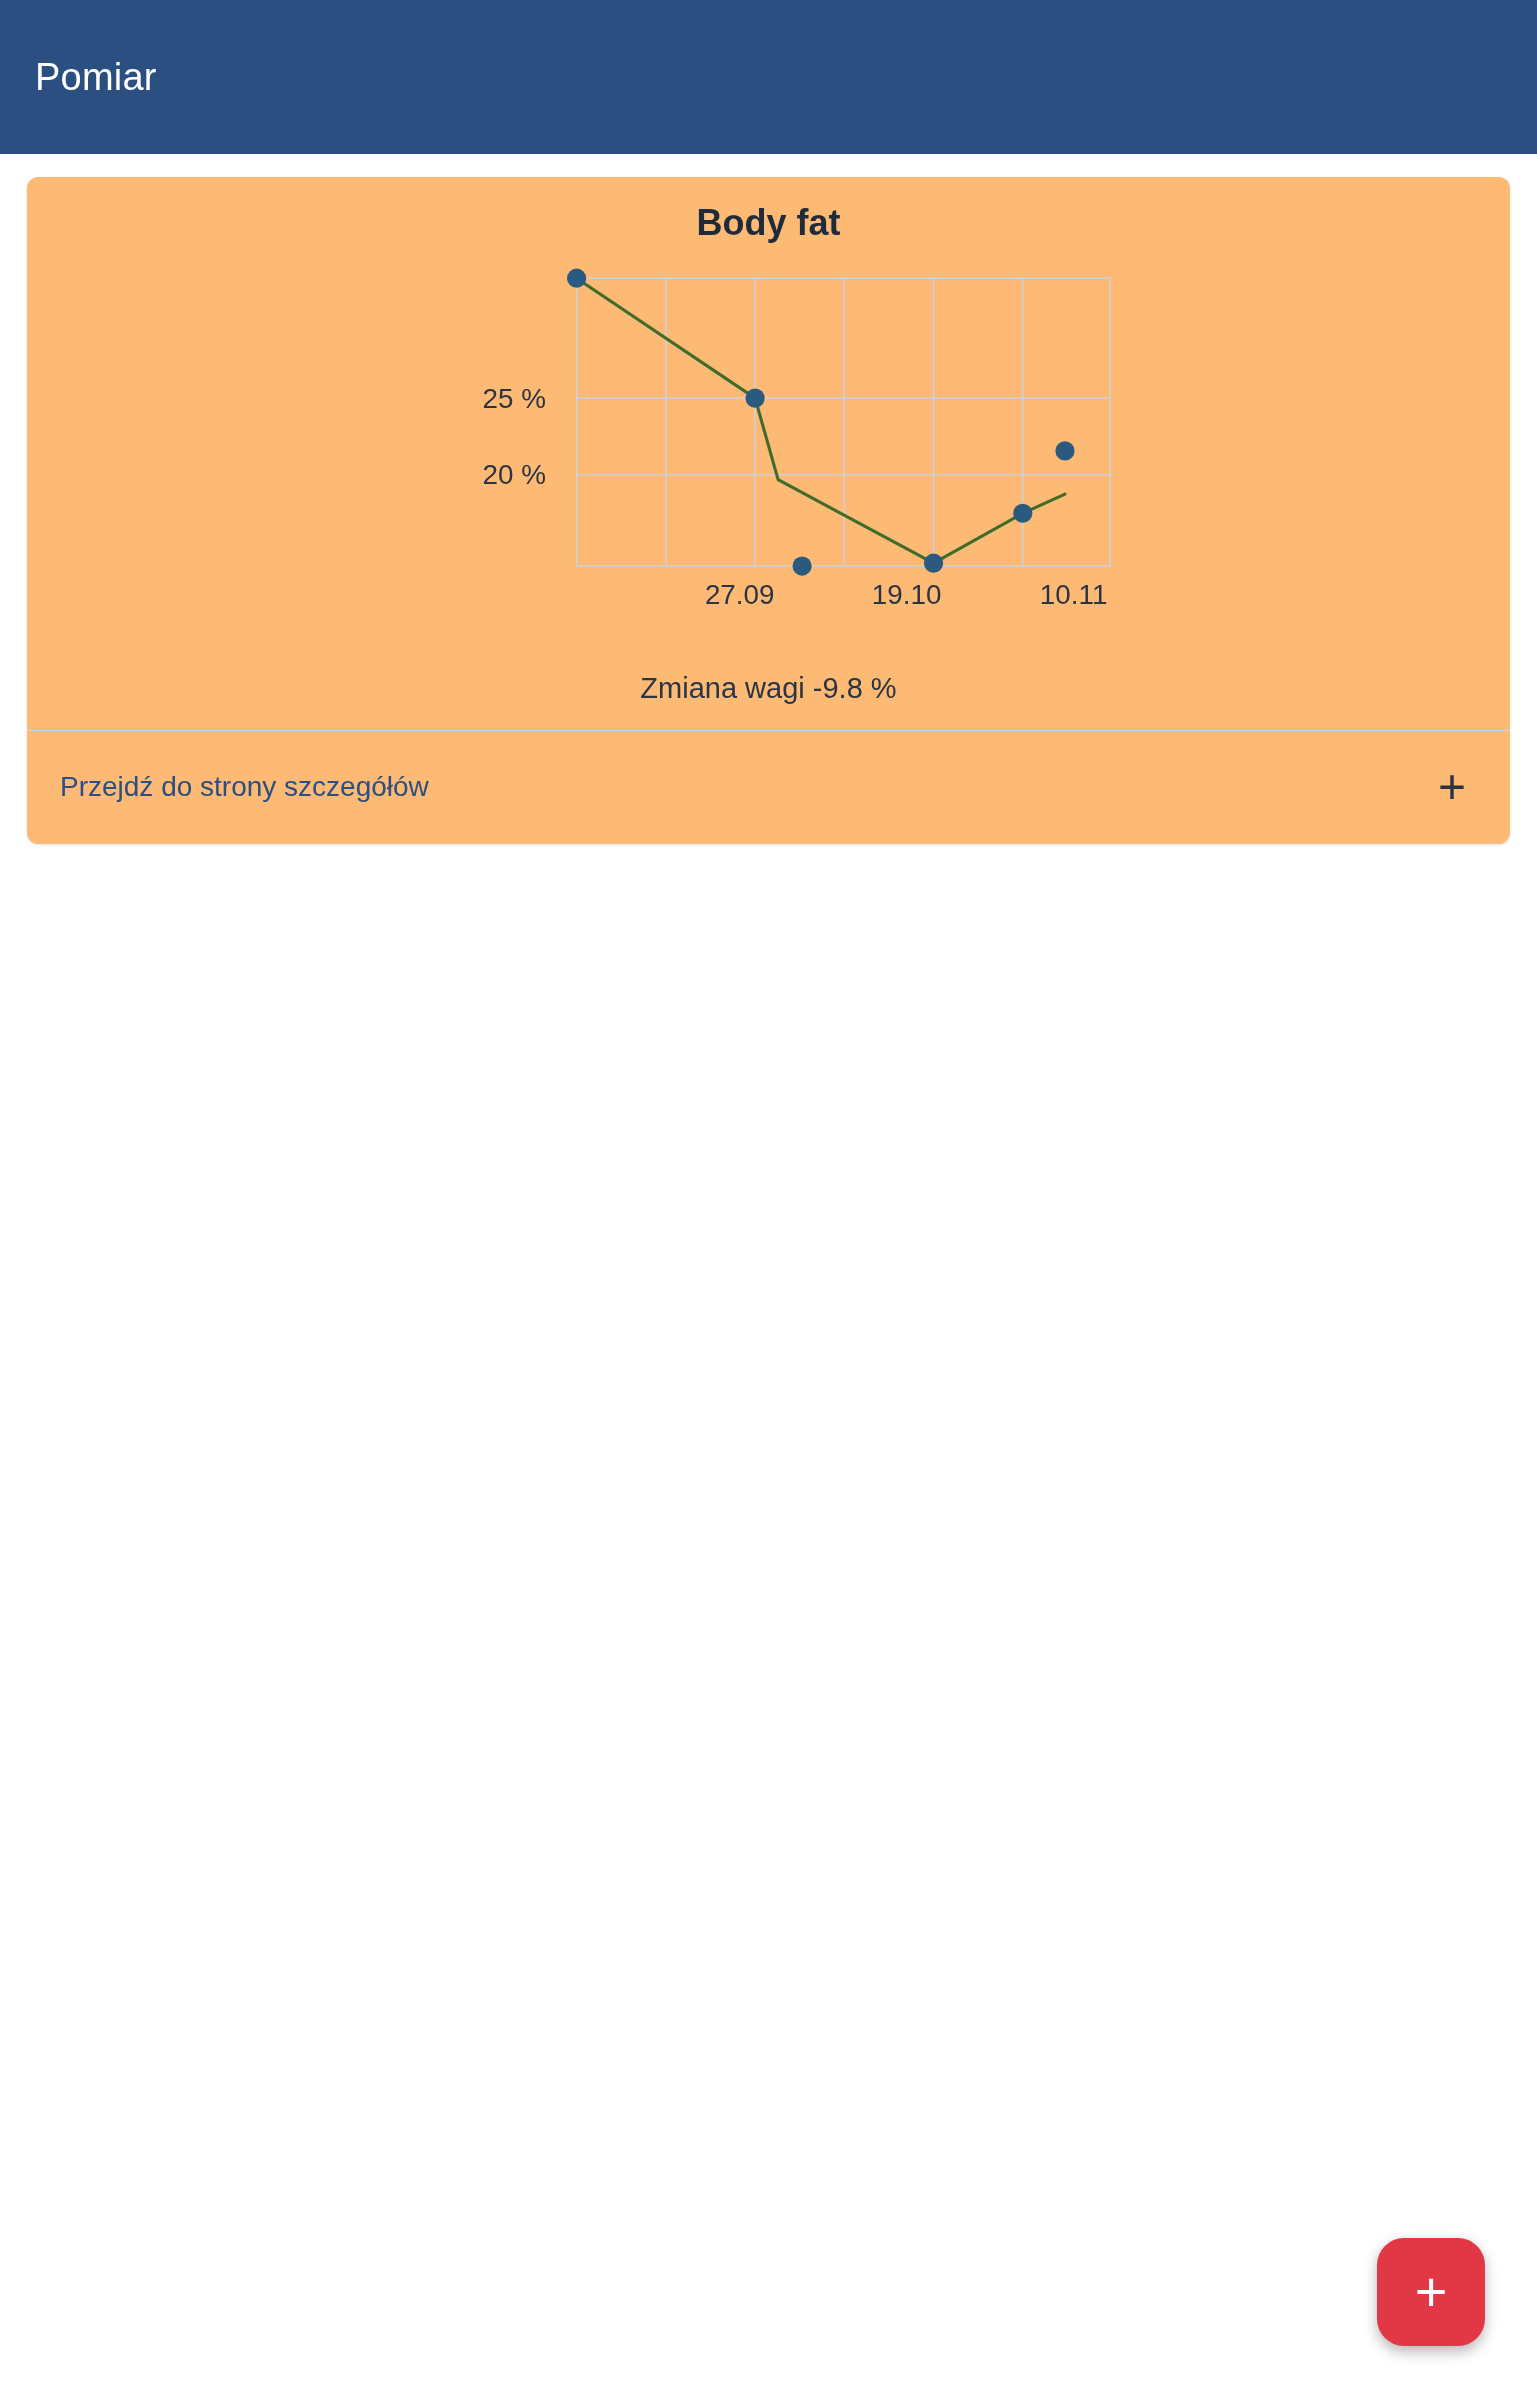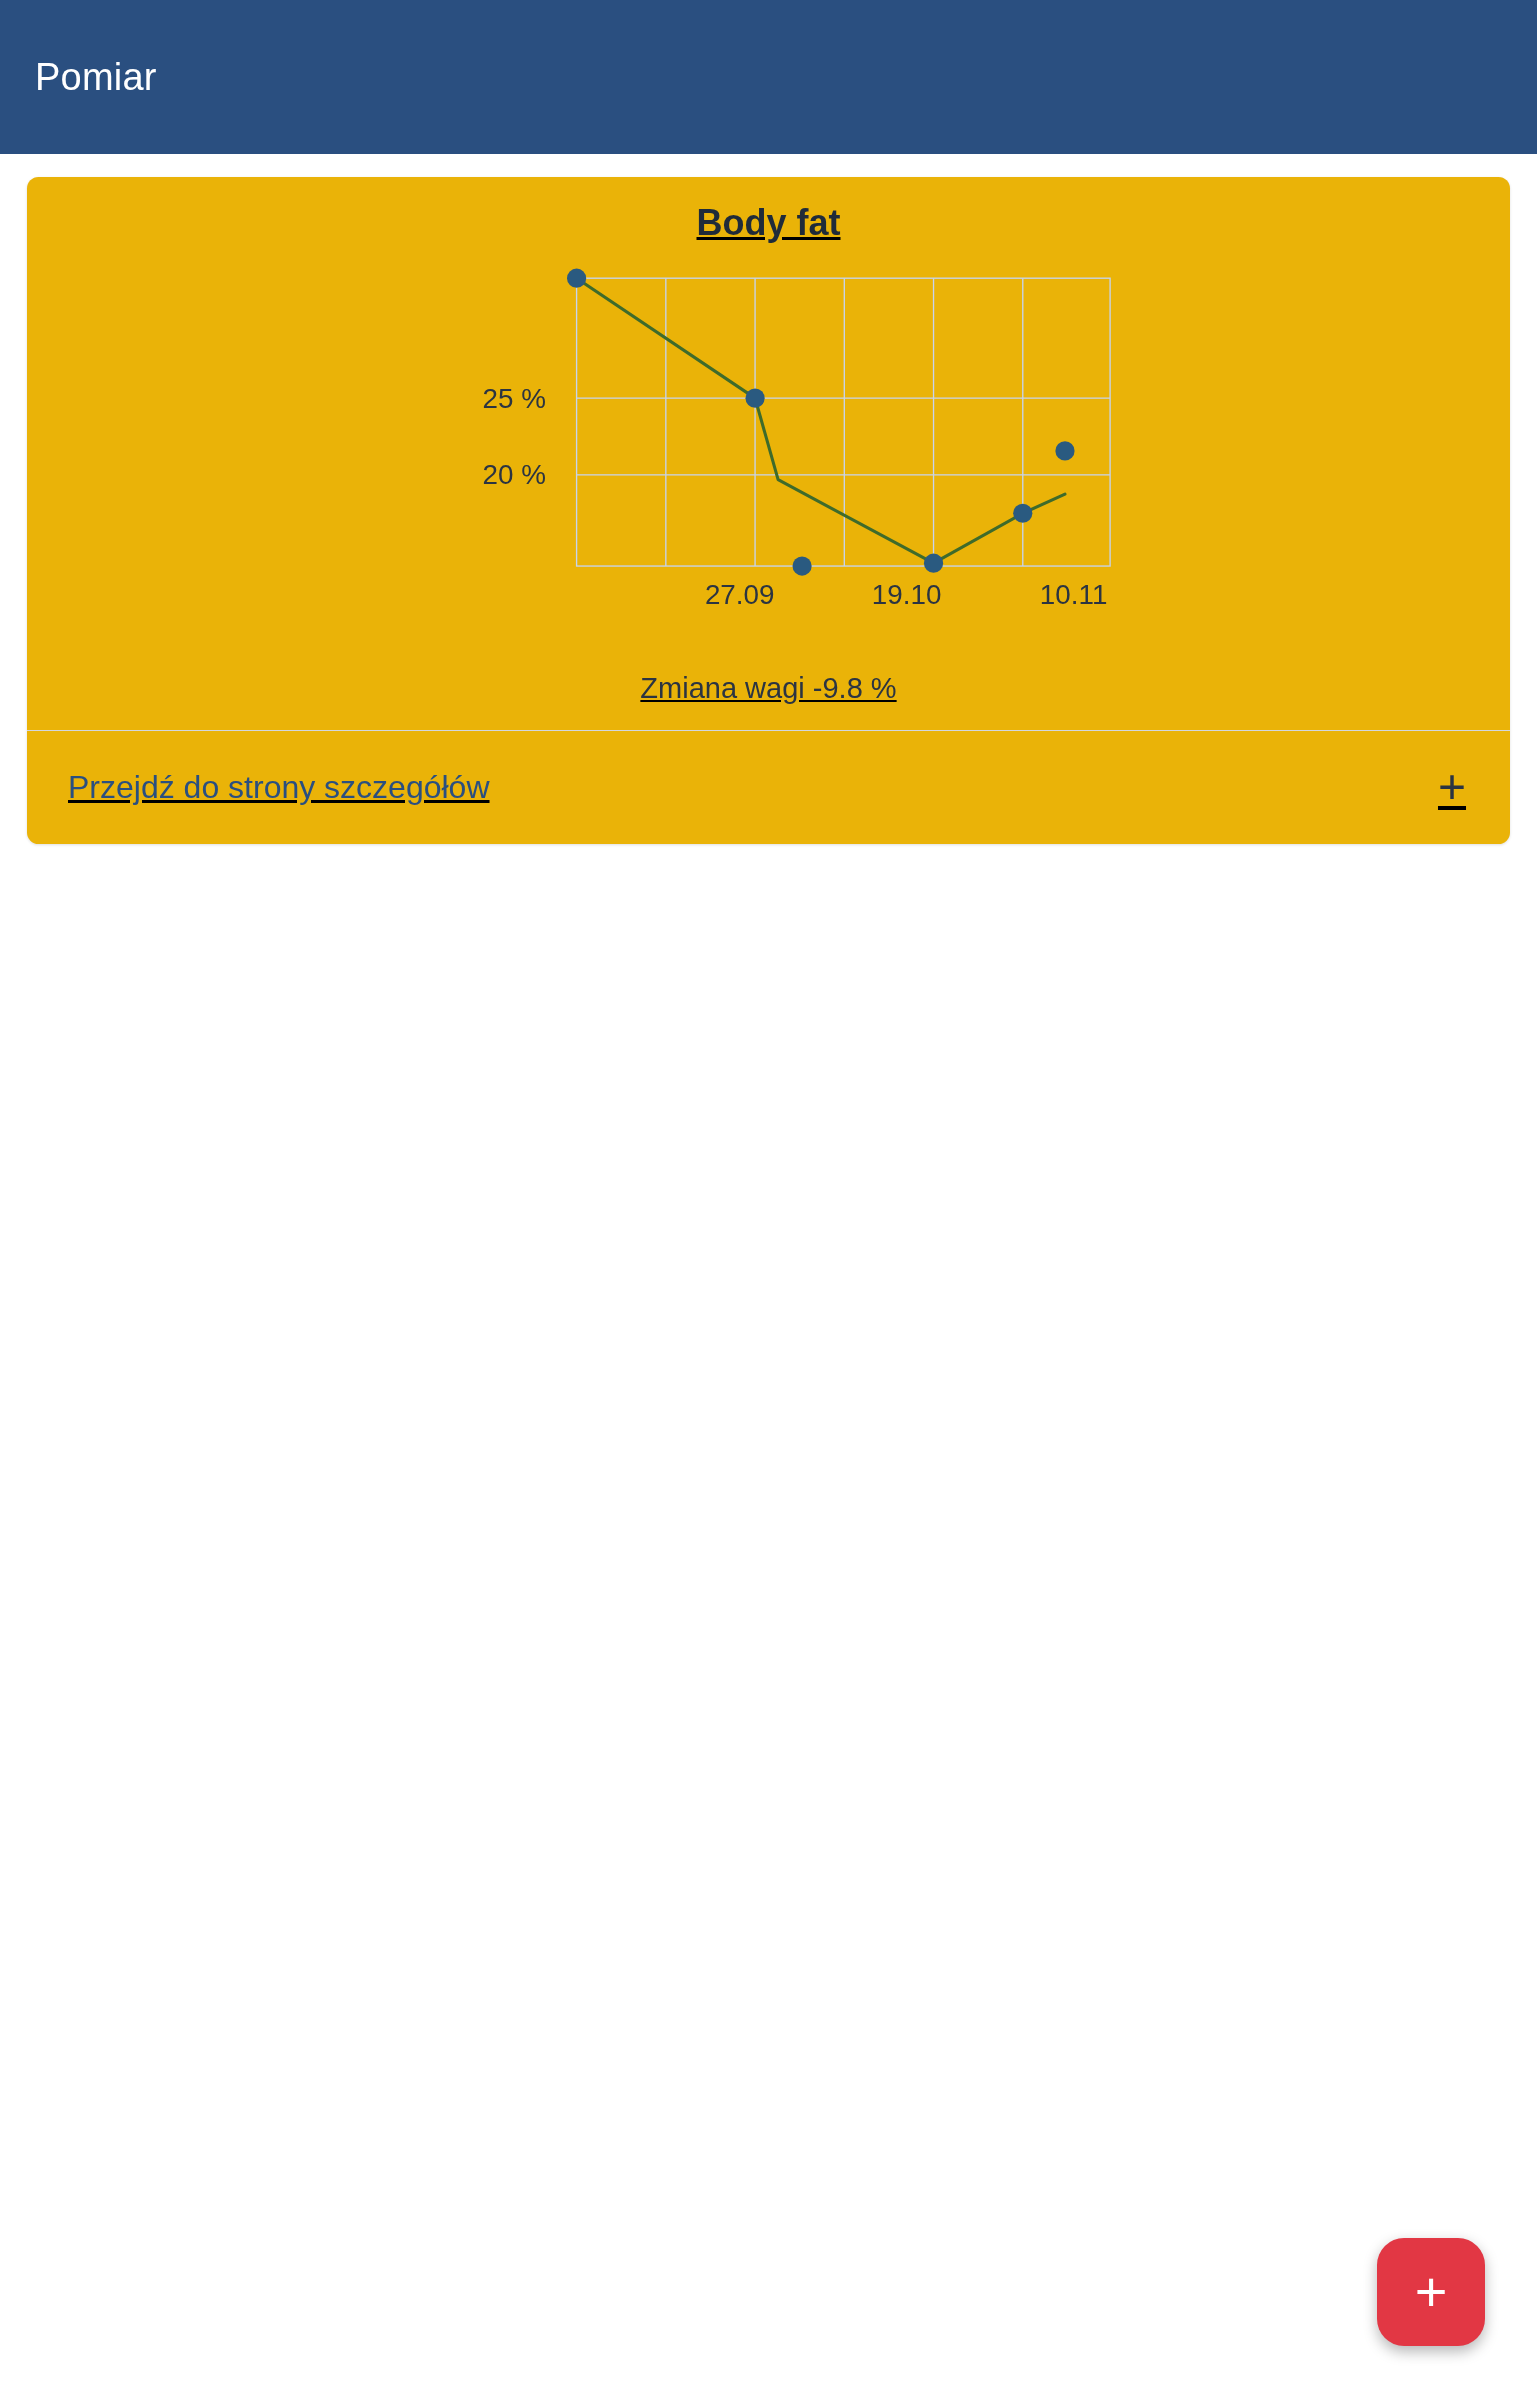--- a/index.html
+++ b/index.html
@@ -30,25 +30,24 @@
     font-weight: normal;
     letter-spacing: 0.2px;
   }
 
   
   .card {
     position: absolute;
     left: 27px;
     top: 177px;
     width: 1483px;
-    background: #eab308;
+    background: #fdba74;
     border-radius: 11.5px;
     box-shadow: 0 1px 2.9px rgba(0,0,0,0.13);
     overflow: hidden;
-    text-decoration: underline;
   }
   .card-chart-area {
     padding: 25px 0 25px 0;
   }
   .chart-title {
     text-align: center;
     font-size: 36px;
     font-weight: bold;
     color: #1f2b3a;
     margin: 0 0 15.4px 0;
@@ -76,23 +75,22 @@
   .card-footer {
     height: 113px;
     display: flex;
     align-items: center;
     justify-content: space-between;
     padding: 0 31px 0 33px;
     box-sizing: border-box;
   }
   .footer-link {
     color: #2a4f80;
-    font-size: 32px;
+    font-size: 28px;
     text-decoration: none;
-    margin-left: 8px;
   }
   .footer-plus {
     color: #2b3442;
     font-size: 48px;
     line-height: 1;
     width: 54px;
     height: 54px;
     display: flex;
     align-items: center;
     justify-content: center;

